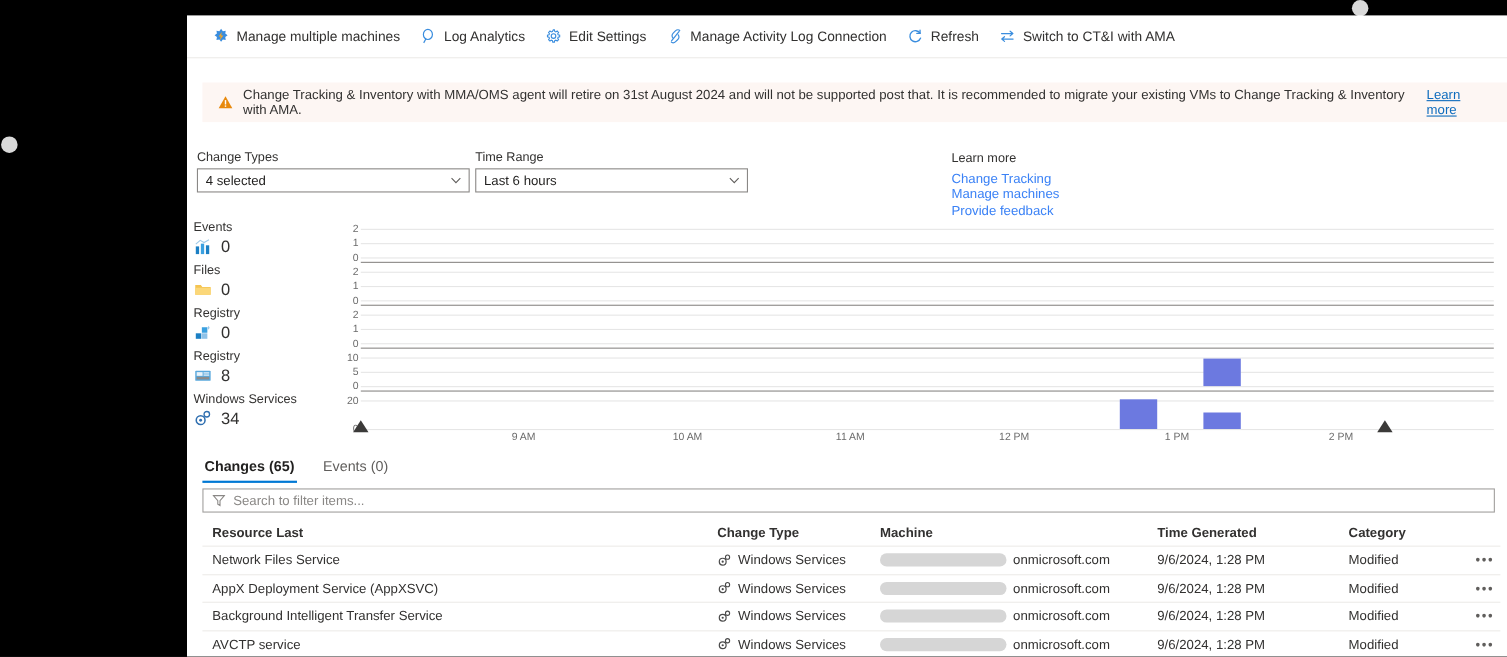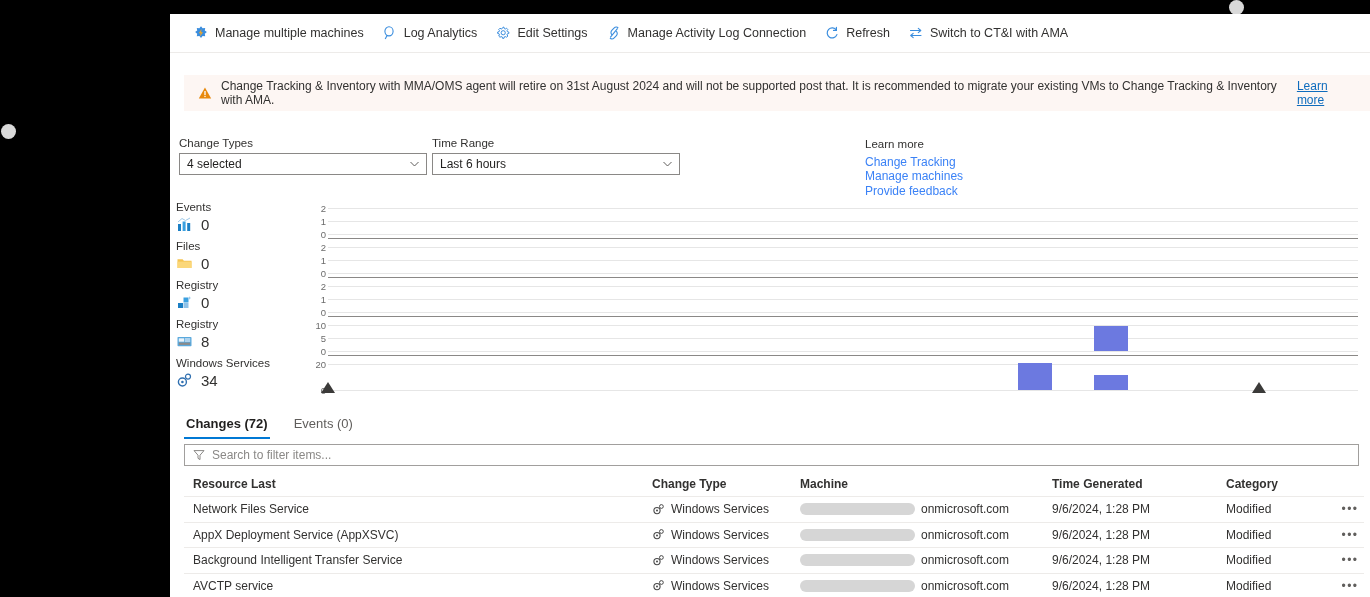--- a/index.html
+++ b/index.html
@@ -410,28 +410,36 @@
           <div class="gline sep" style="top:155px;"></div>
           <div class="gline" style="top:164px;"></div>
           <div class="gline" style="top:190px;"></div>
 
           <div class="bar" style="left:766px; top:126px; width:34px; height:25px;"></div>
 
           <div class="bar" style="left:690px; top:163px; width:34px; height:27px;"></div>
           <div class="bar" style="left:766px; top:175px; width:34px; height:15px;"></div>
         </div>
 
+        <div class="xaxis">
+          <div class="xtick" style="left:148px;">9 AM</div>
+          <div class="xtick" style="left:297px;">10 AM</div>
+          <div class="xtick" style="left:445px;">11 AM</div>
+          <div class="xtick" style="left:594px;">12 PM</div>
+          <div class="xtick" style="left:742px;">1 PM</div>
+          <div class="xtick" style="left:891px;">2 PM</div>
+        </div>
 
         <div class="tri" style="left:31px; top:182px;"></div>
         <div class="tri" style="left:962px; top:182px;"></div>
       </div>
     </div>
 
     <div class="tabs">
-      <div class="tab active">Changes (72)</div>
+      <div class="tab active">Changes (65)</div>
       <div class="tab">Events (0)</div>
     </div>
 
     <div class="searchbox">
       <span class="sico">
         <svg width="12" height="12" viewBox="0 0 12 12">
           <path d="M1 1.6 L11 1.6 L7 6.2 L7 10.6 L5 9.3 L5 6.2 Z" fill="none" stroke="#8a8886" stroke-width="1"></path>
         </svg>
       </span>
       <span class="ph">Search to filter items...</span>

